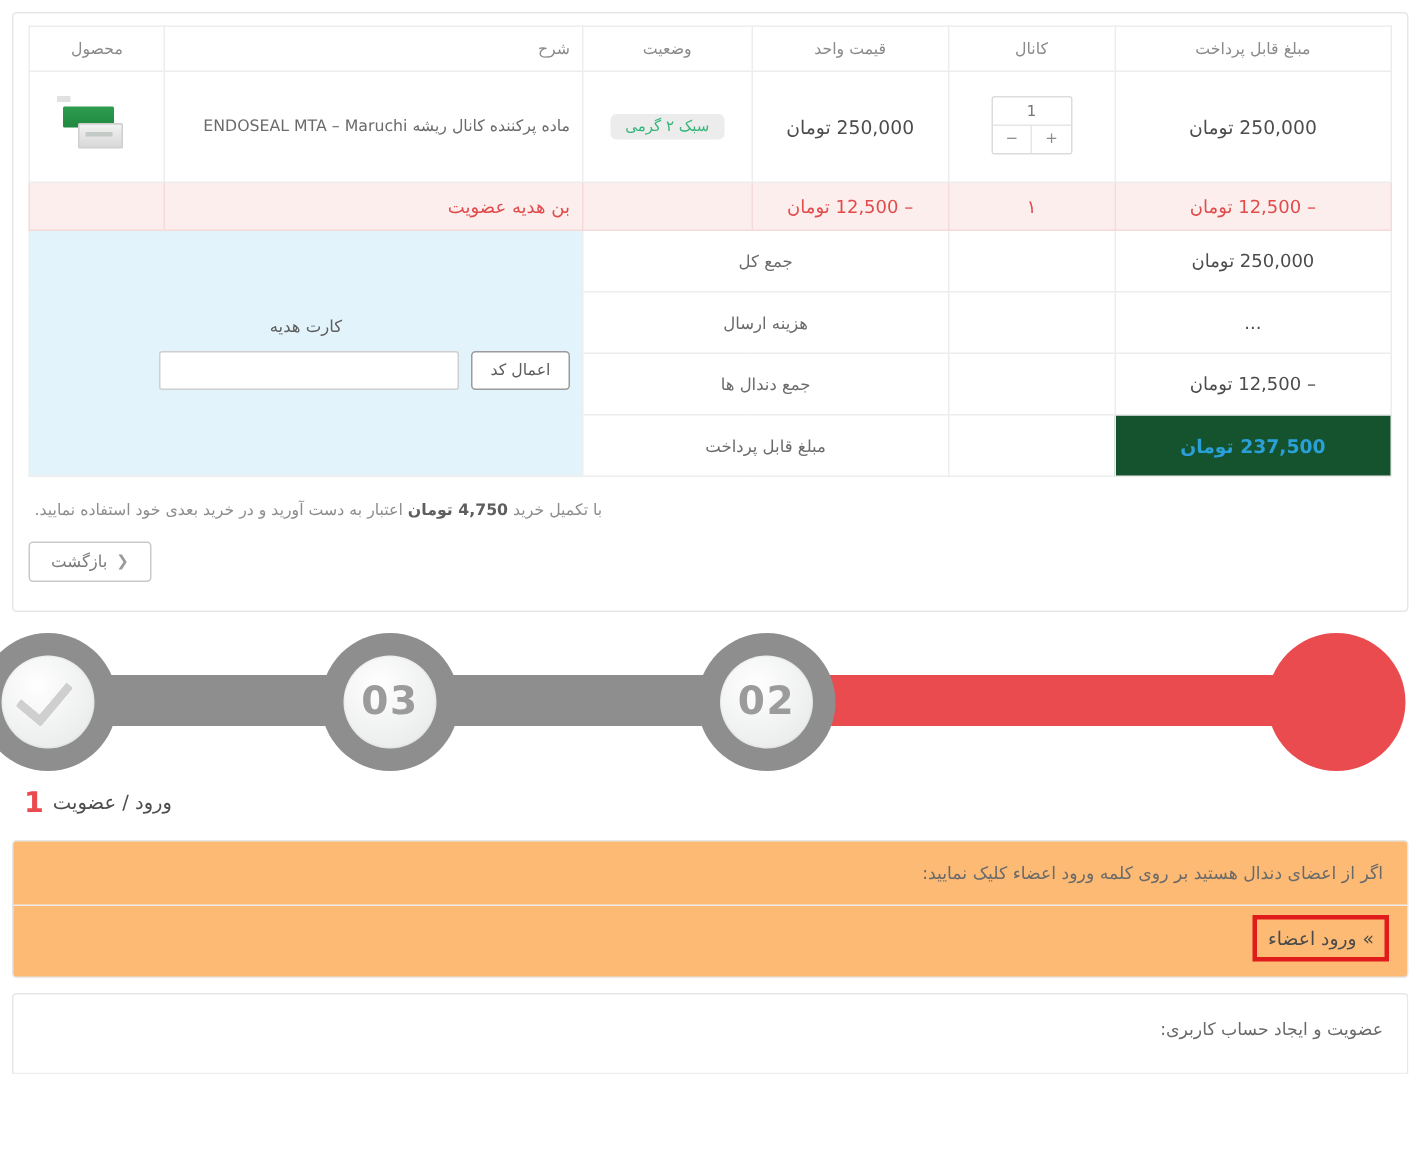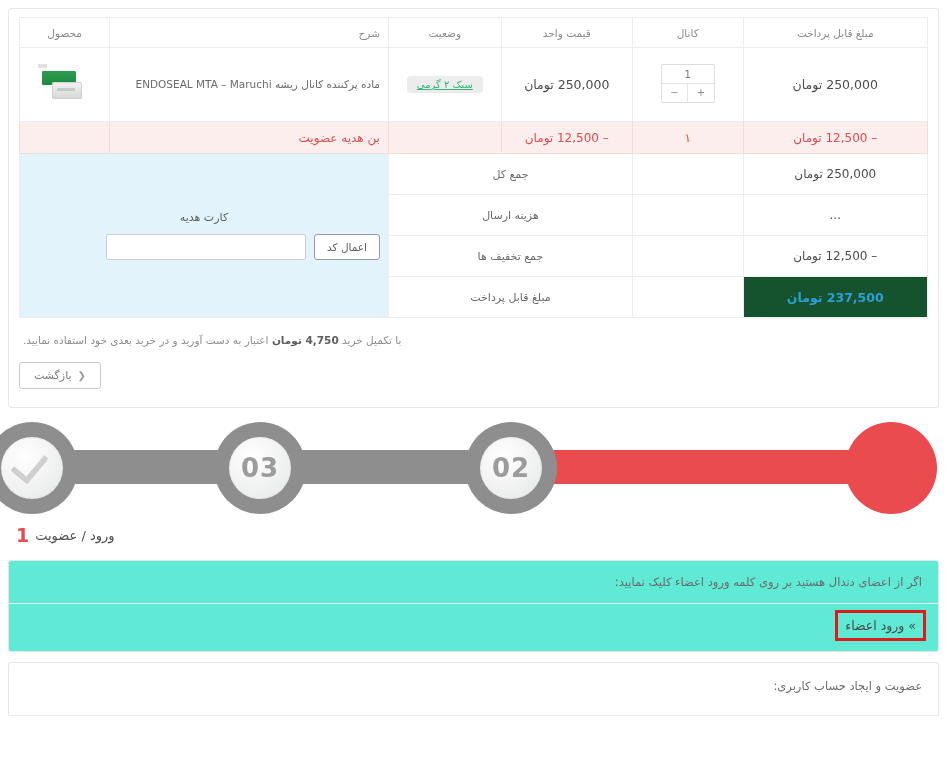--- a/index.html
+++ b/index.html
@@ -86,21 +86,20 @@
     direction: rtl;
   }
   .badge-status {
     display: inline-block;
     background: #ececec;
     color: #34b67a;
     font-size: 10px;
     padding: 3px 10px;
     border-radius: 4px;
     white-space: nowrap;
-    text-decoration: underline;
   }
   .price-cell { font-size: 12.5px; color: #4c4c4c; white-space: nowrap; }
   .total-cell { font-size: 12.5px; color: #4c4c4c; white-space: nowrap; }
 
   .qty-stepper {
     display: inline-block;
     border: 1px solid #dcdcdc;
     border-radius: 2px;
     width: 54px;
     background: #fff;
@@ -238,21 +237,21 @@
     vertical-align: -2px; margin-right: 6px;
   }
   .heading-row { text-align: left; padding-left: 16px; }
   .heading-row span.inner { display: inline-block; }
 
   
   .login-panel {
     margin: 14px 8px 0 8px;
     border: 1px solid #e6e6e6;
     border-radius: 3px;
-    background: #5eead4;
+    background: #fdba74;
   }
   .lp-row {
     padding: 14px 16px;
     text-align: right;
     font-size: 11.5px;
     color: #6a6a6a;
     border-bottom: 1px solid #ededed;
   }
   .member-link-wrap {
     padding: 10px 16px 14px 16px;
@@ -349,21 +348,21 @@
 
         <tr class="sum-row">
           <td class="sum-value">...</td>
           <td class="sum-blank"></td>
           <td class="sum-label" colspan="2">هزینه ارسال</td>
         </tr>
 
         <tr class="sum-row">
           <td class="sum-value">– 12,500 تومان</td>
           <td class="sum-blank"></td>
-          <td class="sum-label" colspan="2">جمع تخفیف ها</td>
+          <td class="sum-label" colspan="2">جمع دندال ها</td>
         </tr>
 
         <tr class="sum-row">
           <td class="sum-value total-hl">237,500 تومان</td>
           <td class="sum-blank"></td>
           <td class="sum-label" colspan="2">مبلغ قابل پرداخت</td>
         </tr>
 
       </tbody>
     </table>

